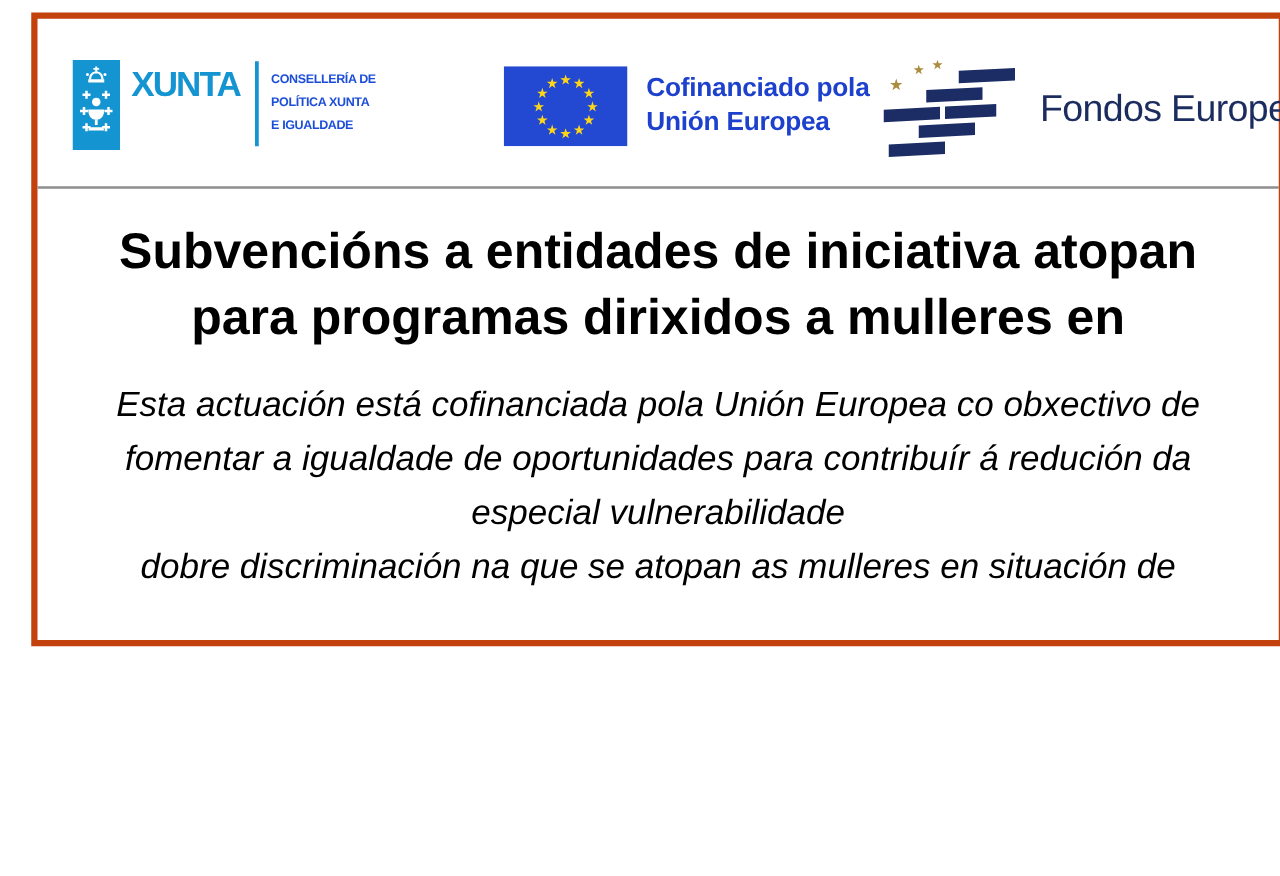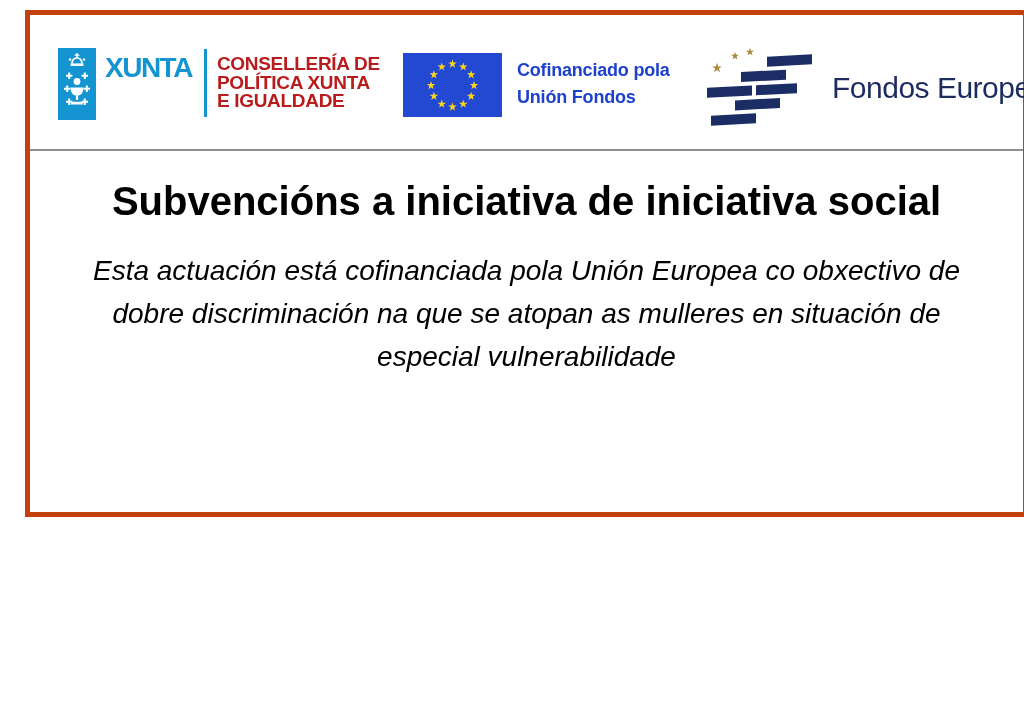--- a/index.html
+++ b/index.html
@@ -21,30 +21,30 @@
   
   .logo-xunta { left:28px; top:33px; }
   .xunta-emblem { width:38px; height:72px; flex:0 0 auto; }
   .xunta-wordmark {
     margin-left:9px; margin-top:5px;
     color:#1495d2; font-weight:bold; font-size:28px; line-height:30px;
     letter-spacing:-1.5px; white-space:nowrap;
   }
   .xunta-divider { width:3px; height:68px; background:#1495d2; margin:1px 10px 0 12px; }
   .xunta-dept {
-    margin-top:7px; color:#b91c1c; font-weight:bold; font-size:19px;
+    margin-top:7px; color:#1d4ed8; font-weight:bold; font-size:10px;
     line-height:18.5px; letter-spacing:-0.3px; white-space:nowrap;
   }
 
   
   .logo-eu { left:373px; top:38px; }
   .eu-flag { width:99px; height:64px; flex:0 0 auto; display:block; }
   .eu-label {
     margin-left:15px; margin-top:4px; color:#1d41cd; font-weight:bold;
-    font-size:18px; line-height:27px; letter-spacing:-0.2px; white-space:nowrap;
+    font-size:21px; line-height:27px; letter-spacing:-0.2px; white-space:nowrap;
   }
 
   
   .logo-fondos { left:674px; top:31px; }
   .fondos-mark { width:110px; height:80px; flex:0 0 auto; }
   .fondos-label {
     margin-left:18px; margin-top:25px; color:#1c2c5e;
     font-size:30px; letter-spacing:-0.5px; white-space:nowrap;
   }
 
@@ -119,21 +119,21 @@
         <use href="#star" transform="translate(60.25,51.12)"></use>
         <use href="#star" transform="translate(49.5,54)"></use>
         <use href="#star" transform="translate(38.75,51.12)"></use>
         <use href="#star" transform="translate(30.88,43.25)"></use>
         <use href="#star" transform="translate(28,32.5)"></use>
         <use href="#star" transform="translate(30.88,21.75)"></use>
         <use href="#star" transform="translate(38.75,13.88)"></use>
       </svg>
       <div class="eu-label">
         <span class="line">Cofinanciado pola</span>
-        <span class="line">Unión Fondos</span>
+        <span class="line">Unión Europea</span>
       </div>
     </div>
 
     <div class="logo-group logo-fondos">
       <svg class="fondos-mark" viewBox="0 0 110 80" xmlns="http://www.w3.org/2000/svg">
         <defs>
           <path id="gstar" fill="#ab8b3d" d="M0,-4.5 L1.01,-1.39 L4.28,-1.39 L1.64,0.53 L2.645,3.64 L0,1.72 L-2.645,3.64 L-1.64,0.53 L-4.28,-1.39 L-1.01,-1.39 Z"></path>
         </defs>
         <use href="#gstar" transform="translate(31,10) scale(0.95)"></use>
         <use href="#gstar" transform="translate(46,6) scale(0.95)"></use>
@@ -147,22 +147,24 @@
           <rect x="7" y="70" width="45" height="10"></rect>
         </g>
       </svg>
       <div class="fondos-label">Fondos Europeos</div>
     </div>
 
   </div>
 
   <div class="content">
     <h1 class="title">
-      <span class="line">Subvencións a iniciativa de iniciativa social</span>
+      <span class="line">Subvencións a entidades de iniciativa atopan</span>
+      <span class="line">para programas dirixidos a mulleres en</span>
     </h1>
     <p class="description">
       <span class="line">Esta actuación está cofinanciada pola Unión Europea co obxectivo de</span>
+      <span class="line">fomentar a igualdade de oportunidades para contribuír á redución da</span>
+      <span class="line">especial vulnerabilidade</span>
       <span class="line">dobre discriminación na que se atopan as mulleres en situación de</span>
-      <span class="line">especial vulnerabilidade</span>
     </p>
   </div>
 
 </div>
 
 </body></html>

